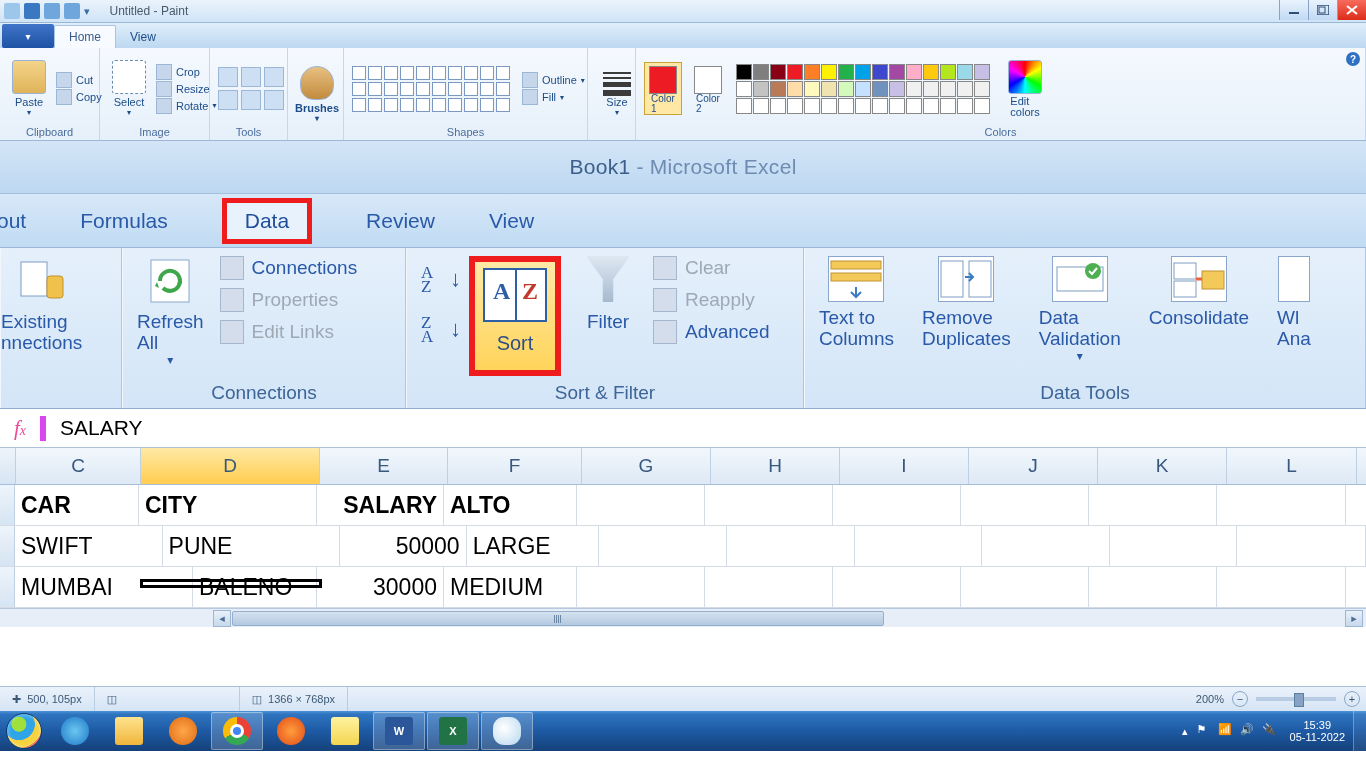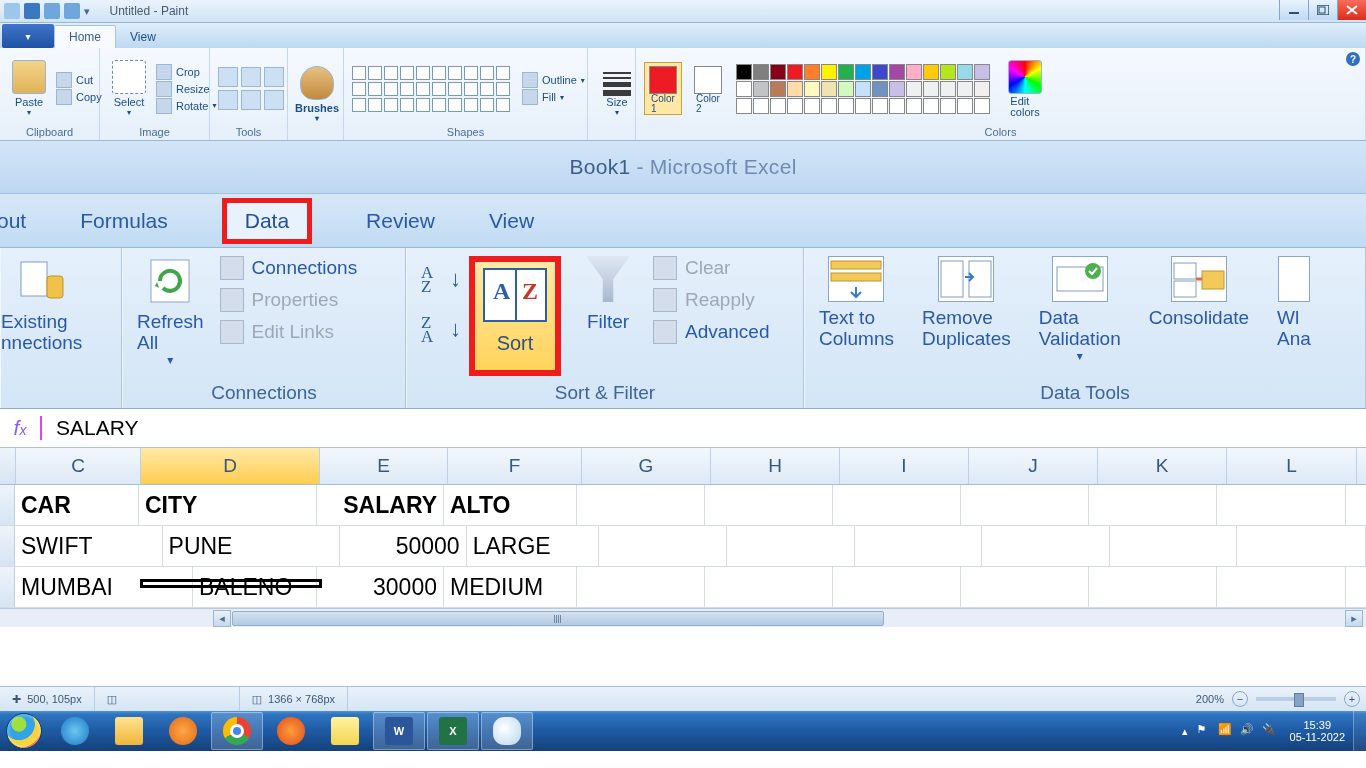--- a/index.html
+++ b/index.html
@@ -78,21 +78,21 @@
 .sort-ic:before{content:"";position:absolute;left:50%;top:0;bottom:0;width:2px;background:#2e5fa6;}
 .sort-ic .a{position:absolute;left:8px;top:8px;font-family:"Times New Roman",serif;font-size:24px;color:#2e5fa6;font-weight:bold;}
 .sort-ic .z{position:absolute;right:7px;top:8px;font-family:"Times New Roman",serif;font-size:24px;color:#c23a2d;font-weight:bold;}
 .sort-lbl{font-size:20px;color:#2d4f86;}
 
 .funnel{width:44px;height:46px;background:linear-gradient(#dfe8f2,#a7b9cf);clip-path:polygon(0 0,100% 0,62% 50%,62% 100%,38% 100%,38% 50%);margin:0 auto 8px auto;}
 
 .dt-ic{width:54px;height:44px;margin:0 auto 6px auto;background:#fff;border:1px solid #8aa7cb;position:relative;}
 
 .xl-fbar{height:38px;border-bottom:1px solid #b0c2d8;display:flex;align-items:center;font-size:21px;}
-.xl-fbar .fx{width:40px;text-align:center;font-style:italic;color:#8b5cf6;border-right:2px solid #d946ef;font-family:Liberation Sans, sans-serif;}
+.xl-fbar .fx{width:40px;text-align:center;font-style:italic;color:#ec4899;border-right:6px solid #d946ef;font-family:Liberation Serif, serif;}
 .xl-fbar .val{padding-left:14px;color:#000;}
 
 .xl-cols{height:36px;display:flex;background:linear-gradient(#f2f7fc,#dde9f6);border-bottom:1px solid #a7bed9;}
 .xl-col{border-right:1px solid #c0d0e3;display:flex;align-items:center;justify-content:center;font-size:19px;color:#38587e;}
 .xl-col.rowh{width:15px;background:linear-gradient(#eef4fb,#d6e4f3);}
 .xl-col.sel{background:linear-gradient(#ffe9a6,#ffcd4f);}
 .colC{width:124px;}.colD{width:178px;}.colE{width:127px;}.colF{width:133px;}
 .colG,.colH,.colI,.colJ,.colK{width:128px;}.colL{width:129px;}
 
 .xl-rows{}

